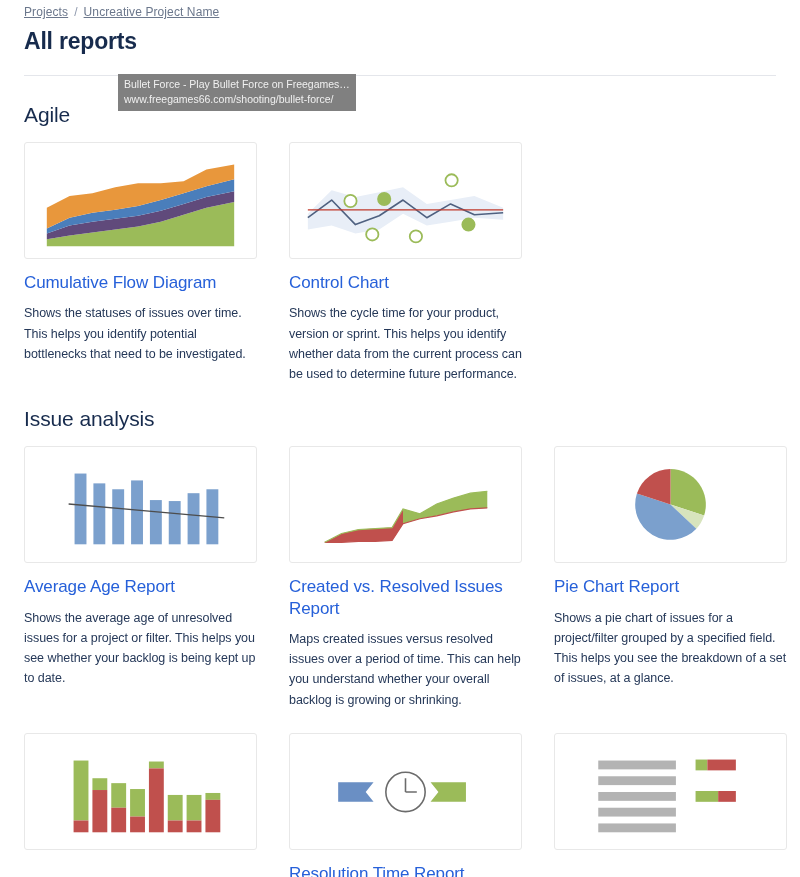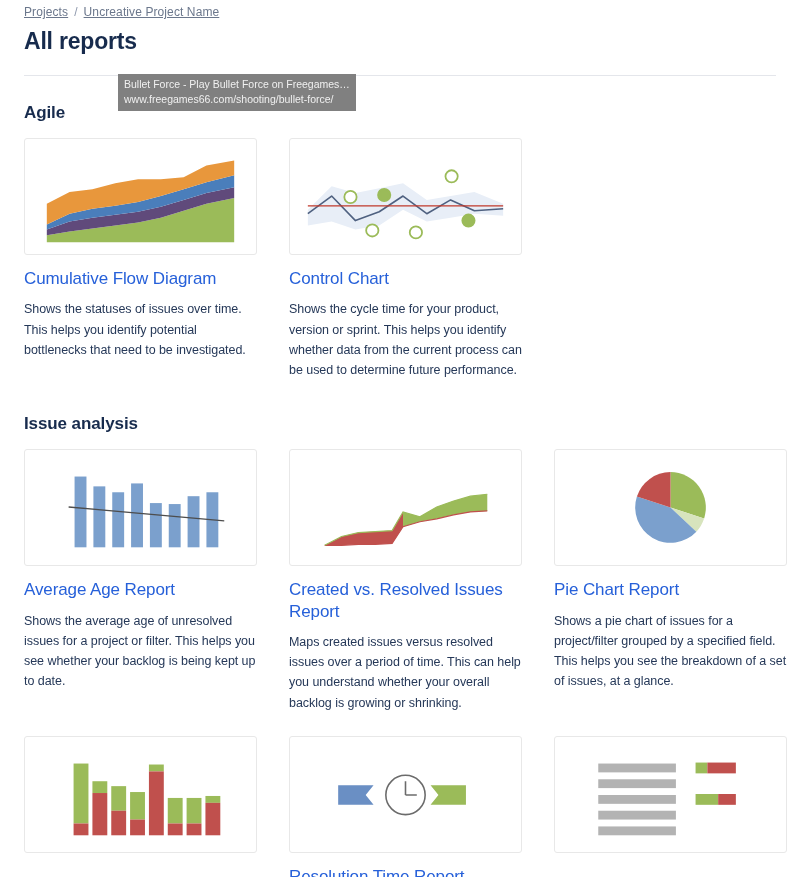--- a/index.html
+++ b/index.html
@@ -39,27 +39,27 @@
     margin-top: 9px;
   }
   .title-rule {
     margin-top: 20px;
     border-bottom: 1px solid #e4e6eb;
     height: 0;
   }
 
   
   .section-heading {
-    font-size: 17px;
-    font-weight: bold;
+    font-size: 21px;
+    font-weight: normal;
     color: #172b4d;
     letter-spacing: -.1px;
   }
   #agile-section .section-heading { margin-top: 27px; }
-  #issue-section .section-heading { margin-top: 34px; }
+  #issue-section .section-heading { margin-top: 23px; }
 
   
   .grid {
     display: grid;
     grid-template-columns: repeat(3, 233px);
     column-gap: 32px;
     margin-top: 15px;
   }
   .card { width: 233px; }
 

